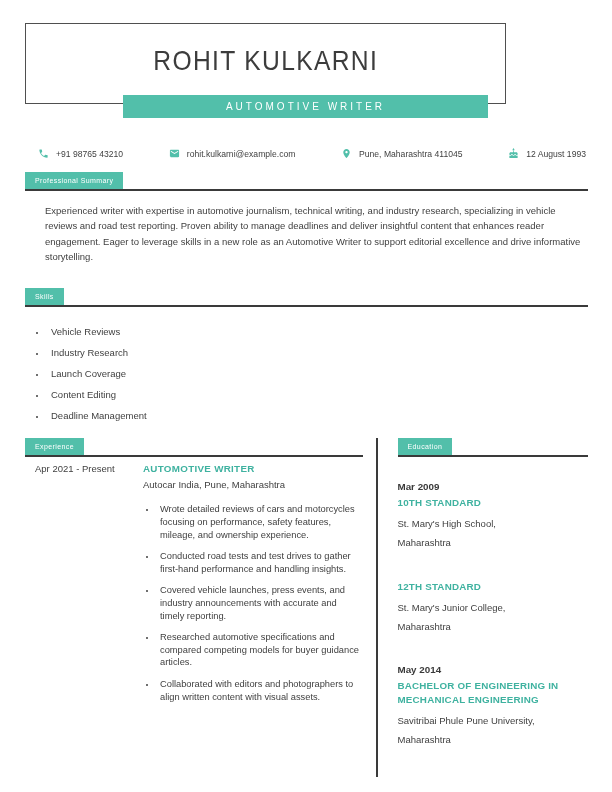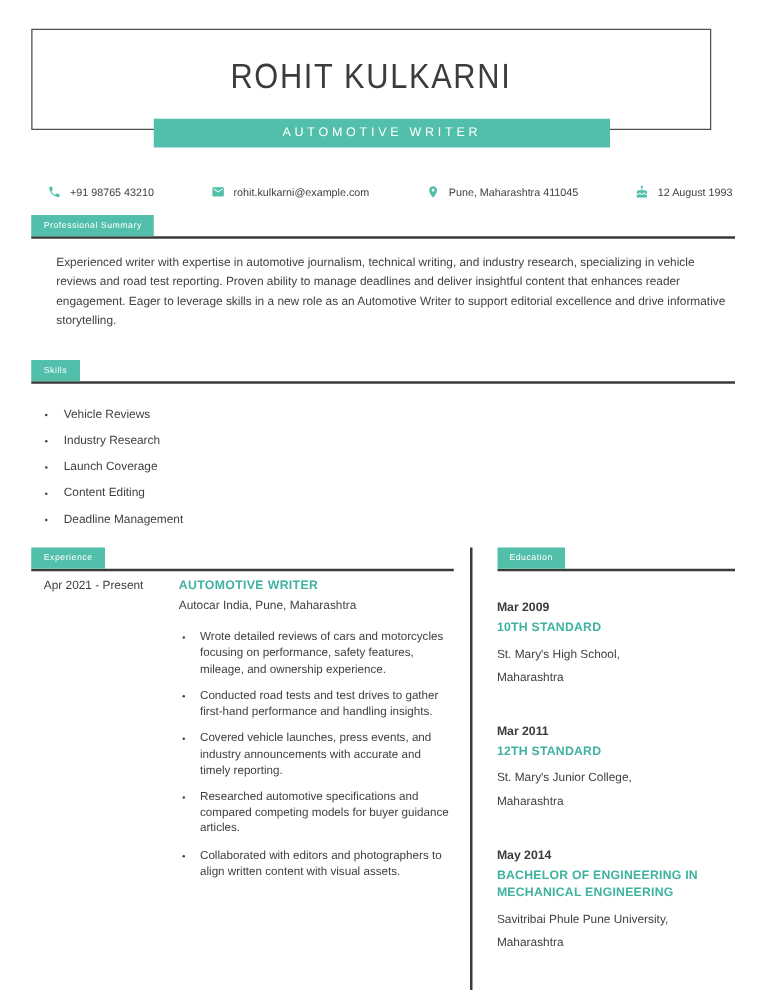--- a/index.html
+++ b/index.html
@@ -8,21 +8,21 @@
     width: 612px; height: 792px;
     background: #ffffff;
     font-family: "Liberation Sans", sans-serif;
     color: #3f3f3f;
     overflow: hidden;
   }
   .page { position: relative; width: 612px; height: 792px; background: #fff; }
 
   
   .header-box {
-    position: absolute; left: 25px; top: 23px; width: 544px; height: 81px;
+    position: absolute; left: 25px; top: 23px; width: 481px; height: 81px;
     border: 1.5px solid #4f4f4f;
     display: flex; align-items: center; justify-content: center;
   }
   .name {
     font-size: 28px; letter-spacing: 1.5px; font-weight: 400; color: #3c3c3c;
     transform: scaleX(0.88); white-space: nowrap; margin-top: -6px;
   }
   .title-banner {
     position: absolute; left: 123px; top: 95px; width: 365px; height: 23px;
     background: #52bfaa; color: #ffffff;
@@ -181,21 +181,20 @@
       <div class="edu-entry">
         <div class="edu-date">Mar 2009</div>
         <div class="edu-degree">10TH STANDARD</div>
         <div class="edu-school">
           <div>St. Mary's High School,</div>
           <div>Maharashtra</div>
         </div>
       </div>
 
       <div class="edu-entry">
-        <div class="edu-date">Mar 2011</div>
         <div class="edu-degree">12TH STANDARD</div>
         <div class="edu-school">
           <div>St. Mary's Junior College,</div>
           <div>Maharashtra</div>
         </div>
       </div>
 
       <div class="edu-entry">
         <div class="edu-date">May 2014</div>
         <div class="edu-degree">BACHELOR OF ENGINEERING IN MECHANICAL ENGINEERING</div>

